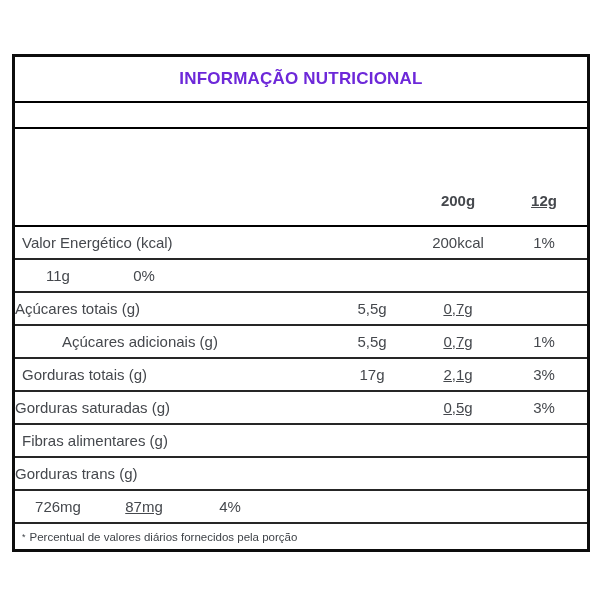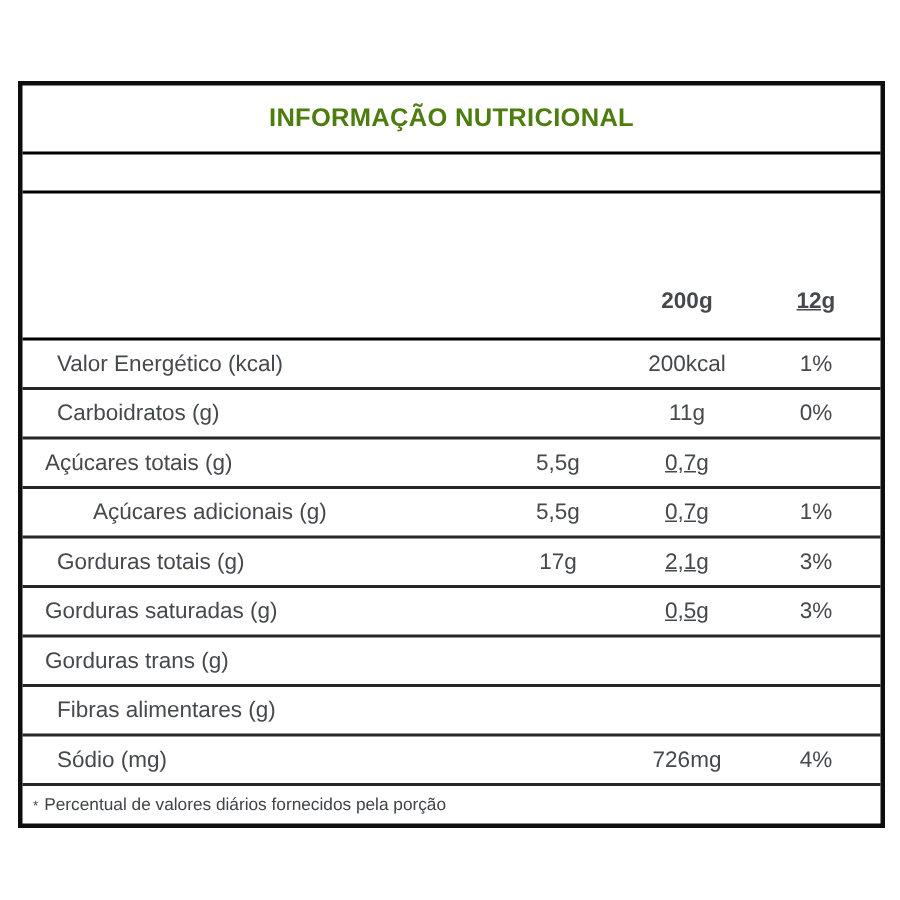--- a/index.html
+++ b/index.html
@@ -25,21 +25,21 @@
     background: #ffffff;
   }
   .title-row {
     height: 44px;
     display: flex;
     align-items: center;
     justify-content: center;
     border-bottom: 2px solid #000000;
     font-size: 17px;
     font-weight: bold;
-    color: #4d7c0f;
+    color: #6d28d9;
     letter-spacing: 0.2px;
   }
   .spacer-row {
     height: 24px;
     border-bottom: 2px solid #000000;
   }
   .header-row {
     height: 49px;
     display: flex;
     align-items: center;
@@ -50,22 +50,22 @@
     margin-top: 47px;
   }
   .row {
     height: 31px;
     display: flex;
     align-items: center;
     border-bottom: 2px solid #262626;
     font-size: 15px;
     color: #45484d;
   }
-  .c-label { flex: 1; padding-left: 23px; text-align: left; white-space: nowrap; }
-  .ind1 .c-label { padding-left: 15px; }
+  .c-label { flex: 1; padding-left: 7px; text-align: left; white-space: nowrap; }
+  .ind1 .c-label { padding-left: 0; }
   .ind2 .c-label { padding-left: 47px; }
   .c-200 { width: 86px; text-align: center; }
   .c-12  { width: 86px; text-align: center; text-decoration: underline; }
   .c-vd  { width: 86px; text-align: center; white-space: nowrap; }
   sup.mark {
     font-size: 10px;
     line-height: 0;
     vertical-align: super;
   }
   .footnote-row {
@@ -96,21 +96,20 @@
       <span class="c-12">12g</span>
     </div>
 
     <div class="row ind0">
       <span class="c-label">Valor Energético (kcal)</span>
       <span class="c-200">200kcal</span>
       <span class="c-vd">1%</span>
     </div>
 
     <div class="row ind0">
-      <span class="c-label">Carboidratos (g)</span>
       <span class="c-200">11g</span>
       <span class="c-vd">0%</span>
     </div>
 
     <div class="row ind1">
       <span class="c-label">Açúcares totais (g)</span>
       <span class="c-200">5,5g</span>
       <span class="c-12">0,7g</span>
       <span class="c-vd"></span>
     </div>
@@ -129,37 +128,37 @@
       <span class="c-12">2,1g</span>
       <span class="c-vd">3%</span>
     </div>
 
     <div class="row ind1">
       <span class="c-label">Gorduras saturadas (g)</span>
       <span class="c-12">0,5g</span>
       <span class="c-vd">3%</span>
     </div>
 
+    <div class="row ind0">
+      <span class="c-label">Fibras alimentares (g)</span>
+      <span class="c-200"></span>
+      <span class="c-12"></span>
+      <span class="c-vd"></span>
+    </div>
+
     <div class="row ind1">
       <span class="c-label">Gorduras trans (g)</span>
       <span class="c-200"></span>
       <span class="c-12"></span>
       <span class="c-vd"></span>
     </div>
 
     <div class="row ind0">
-      <span class="c-label">Fibras alimentares (g)</span>
-      <span class="c-200"></span>
-      <span class="c-12"></span>
-      <span class="c-vd"></span>
-    </div>
-
-    <div class="row ind0">
-      <span class="c-label">Sódio (mg)</span>
       <span class="c-200">726mg</span>
+      <span class="c-12">87mg</span>
       <span class="c-vd">4%</span>
     </div>
 
     <div class="footnote-row">
       <sup class="mark">*</sup>
       <span>Percentual de valores diários fornecidos pela porção</span>
     </div>
 
   </div>
 </div>

